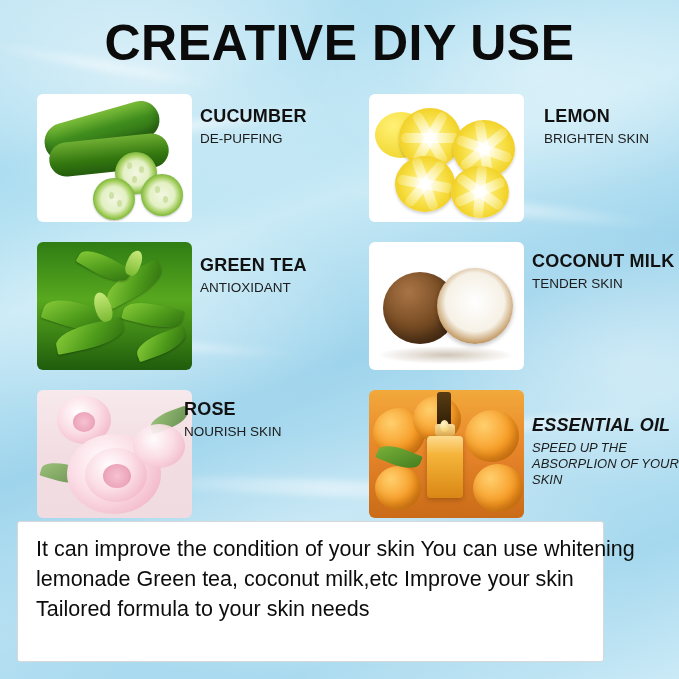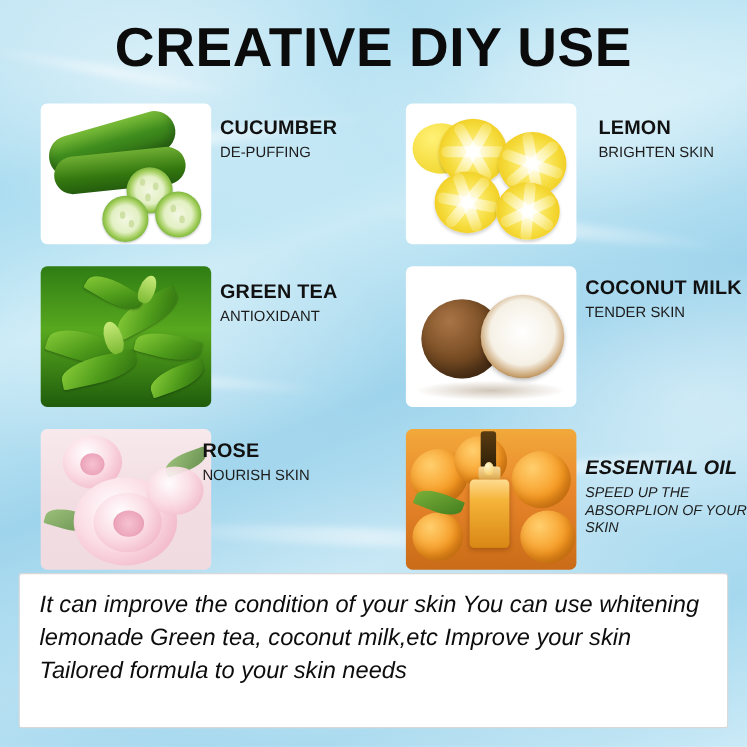--- a/index.html
+++ b/index.html
@@ -229,27 +229,26 @@
     position: absolute;
     background: linear-gradient(135deg, #7fb53c, #3f7a1c);
     border-radius: 60% 5% 60% 5%;
   }
 
   
   #caption-box {
     position: absolute;
     left: 17px;
     top: 521px;
-    width: 645px;
+    width: 587px;
     height: 141px;
     background: #ffffff;
     border: 1px solid #d8d8d8;
     border-radius: 3px;
     box-sizing: border-box;
-    font-style: italic;
   }
   #caption-text {
     position: absolute;
     left: 18px;
     top: 12px;
     width: 610px;
     font-size: 21.5px;
     line-height: 30px;
     color: #0d0d0d;
     font-family: "Liberation Sans", sans-serif;

